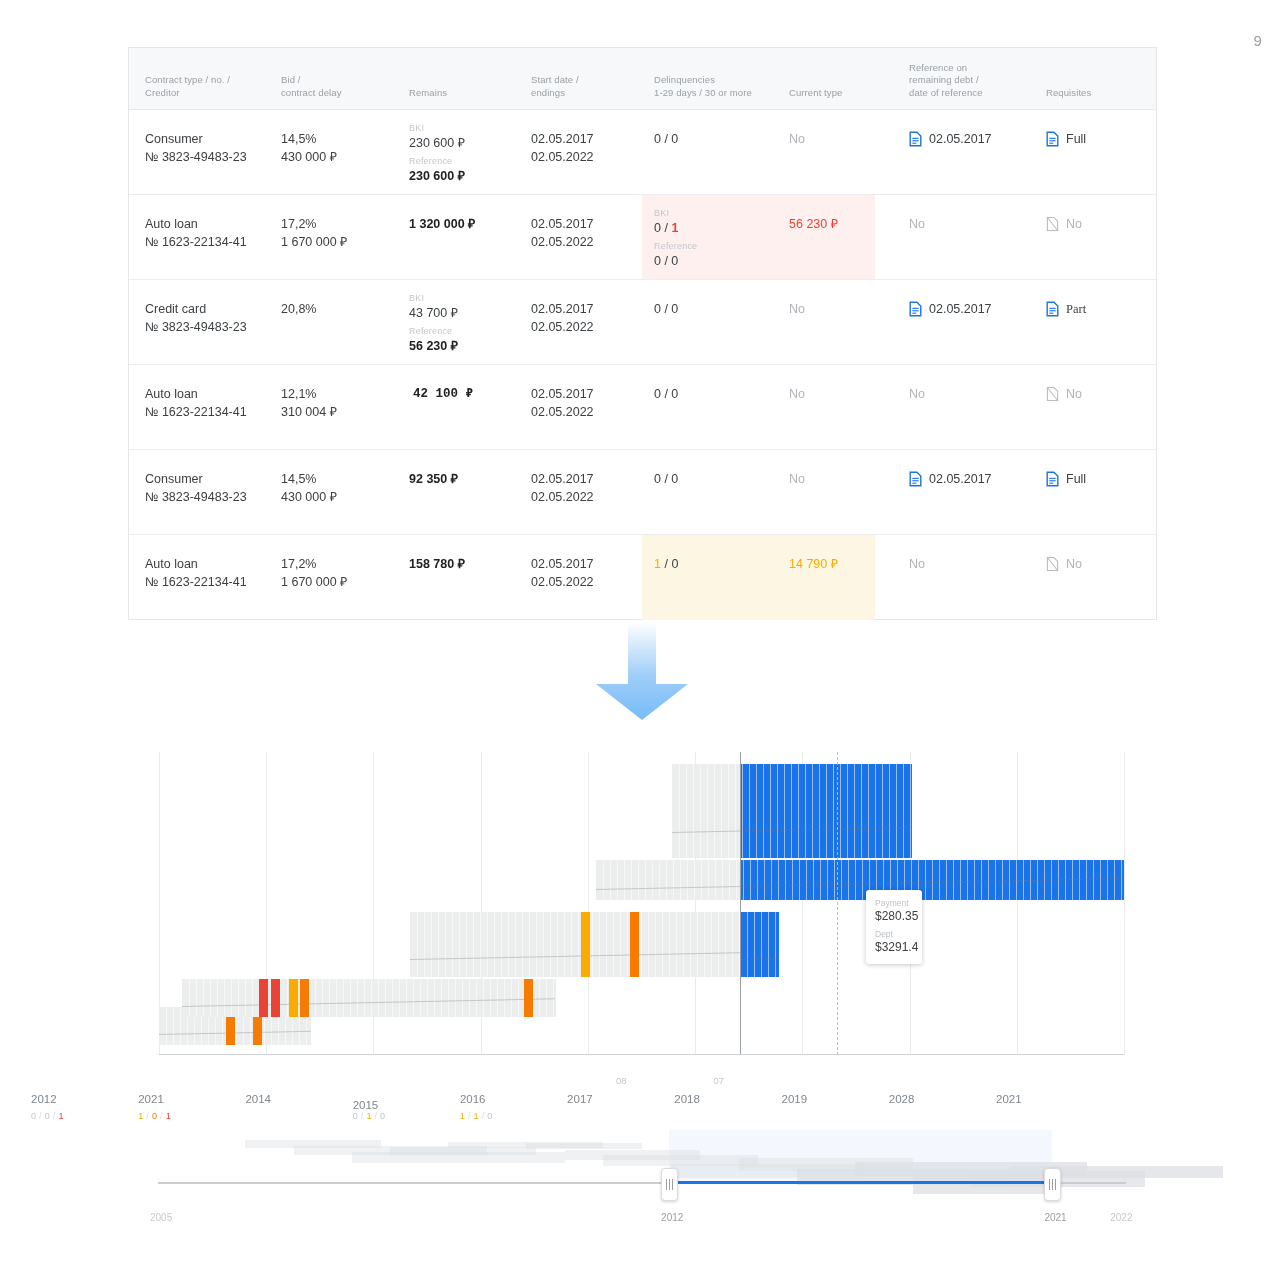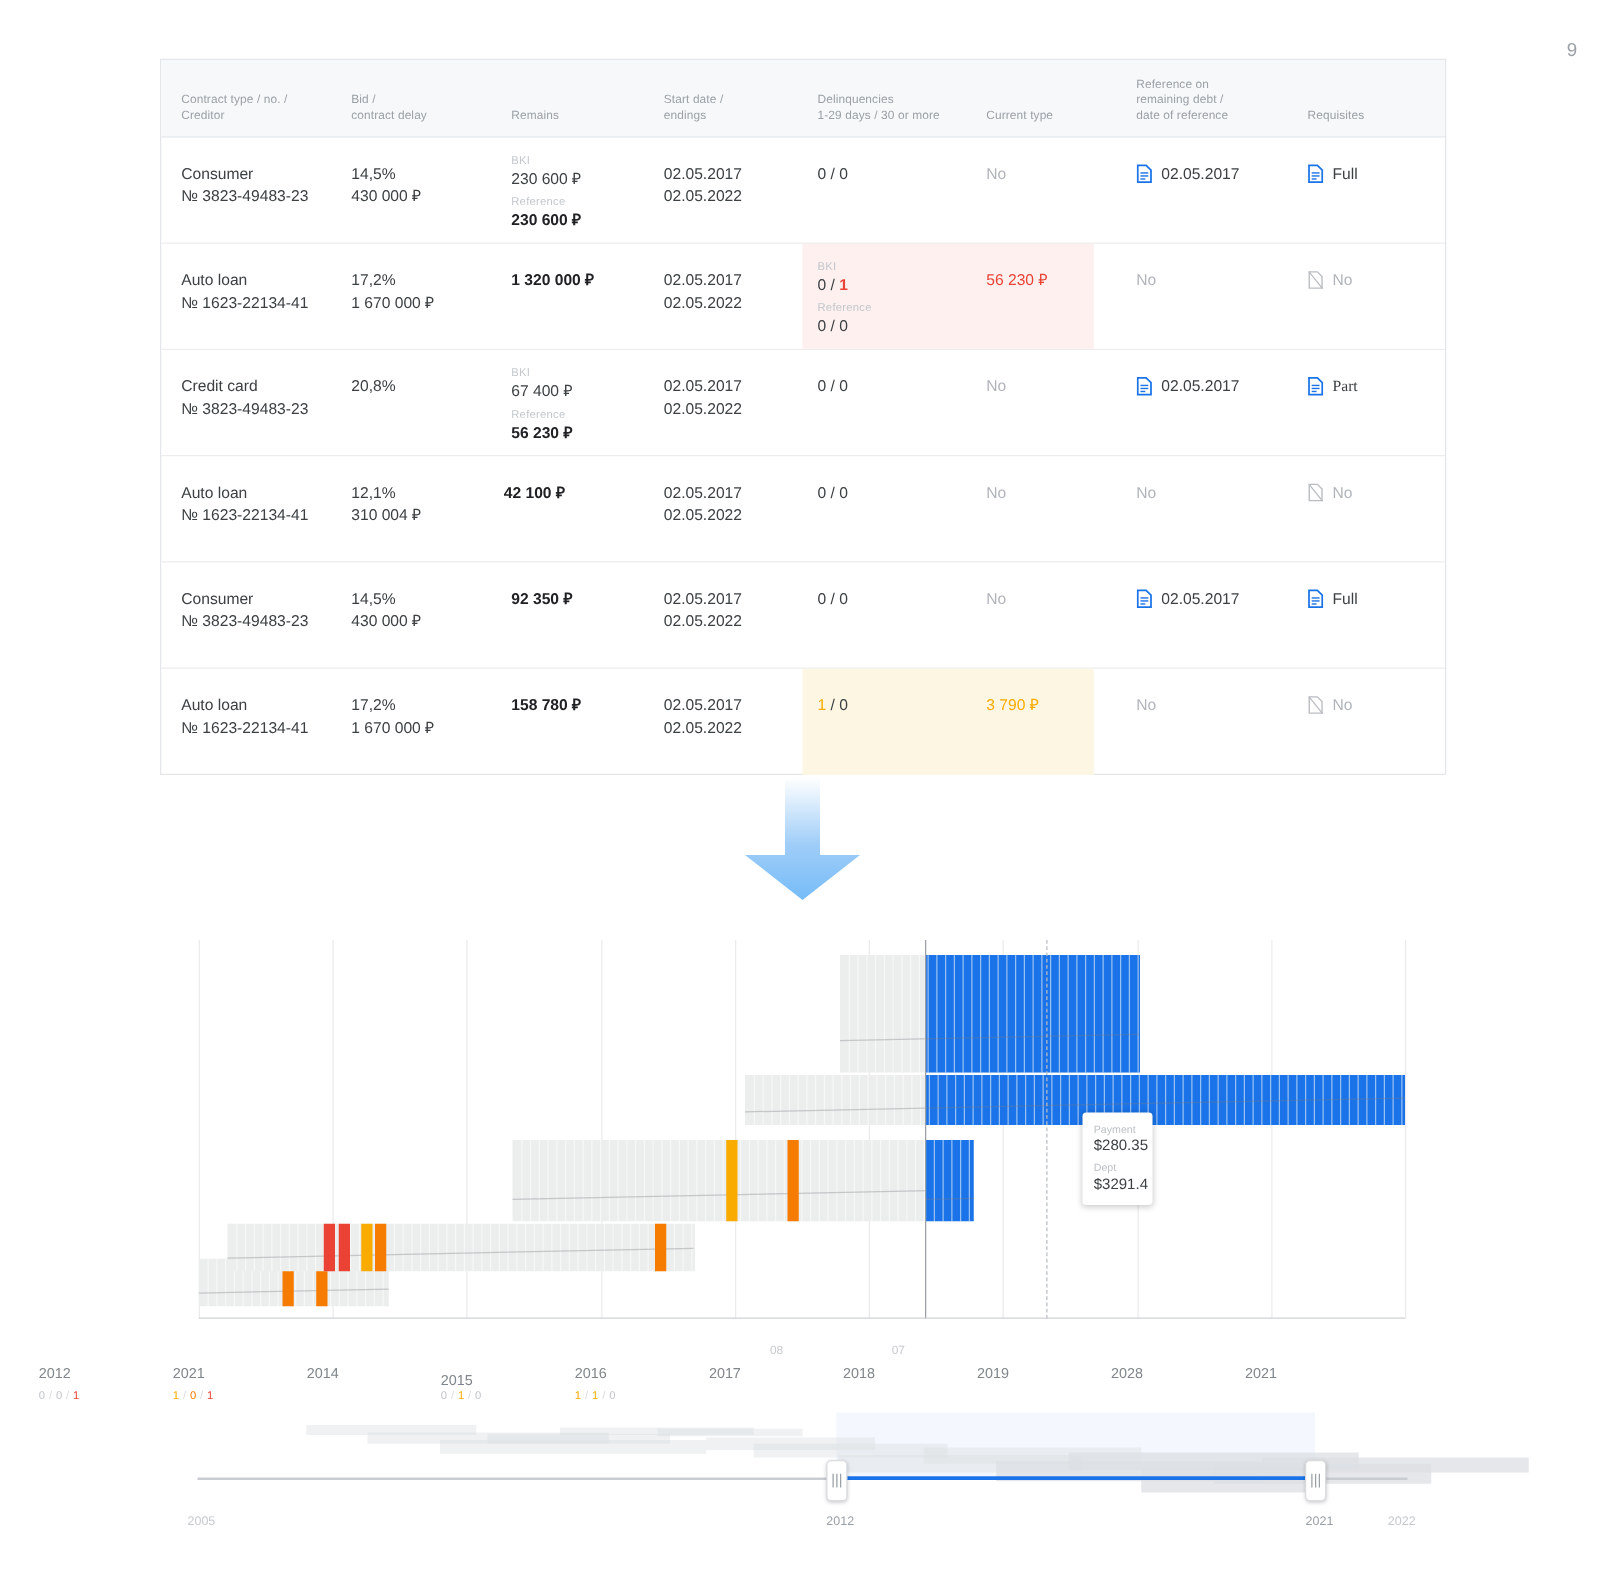--- a/index.html
+++ b/index.html
@@ -216,21 +216,21 @@
       <div class="row">
         <div class="cell" style="left: 16px;">
           <div class="c-main">Credit card</div>
           <div class="c-main">№ 3823-49483-23</div>
         </div>
         <div class="cell" style="left: 152px;">
           <div class="c-main">20,8%</div>
         </div>
         <div class="cell" style="left: 280px; top: 12px;">
           <div class="sub-lab">BKI</div>
-          <div class="c-main">67 400 ₽</div>
+          <div class="c-main">43 700 ₽</div>
           <div class="sub-lab" style="margin-top:3px">Reference</div>
           <div class="bold">56 230 ₽</div>
         </div>
         <div class="cell" style="left: 402px;">
           <div class="c-main">02.05.2017</div>
           <div class="c-main">02.05.2022</div>
         </div>
         <div class="cell" style="left: 525px;">
           <div class="c-main">0 / 0</div>
         </div>
@@ -262,21 +262,21 @@
       </div>
       <div class="row">
         <div class="cell" style="left: 16px;">
           <div class="c-main">Auto loan</div>
           <div class="c-main">№ 1623-22134-41</div>
         </div>
         <div class="cell" style="left: 152px;">
           <div class="c-main">12,1%</div>
           <div class="c-main">310 004 ₽</div>
         </div>
-        <div class="cell" style="left: 274px;">
+        <div class="cell" style="left: 284px; font-family: Liberation Mono, monospace;">
           <div class="bold">42 100 ₽</div>
         </div>
         <div class="cell" style="left: 402px;">
           <div class="c-main">02.05.2017</div>
           <div class="c-main">02.05.2022</div>
         </div>
         <div class="cell" style="left: 525px;">
           <div class="c-main">0 / 0</div>
         </div>
         <div class="cell" style="left: 660px;">
@@ -354,21 +354,21 @@
           <div class="bold">158 780 ₽</div>
         </div>
         <div class="cell" style="left: 402px;">
           <div class="c-main">02.05.2017</div>
           <div class="c-main">02.05.2022</div>
         </div>
         <div class="cell" style="left: 525px;">
           <div><span class="amber-txt">1</span> <span class="c-main">/ 0</span></div>
         </div>
         <div class="cell" style="left: 660px;">
-          <div class="amber-txt">3 790 ₽</div>
+          <div class="amber-txt">14 790 ₽</div>
         </div>
         <div class="cell" style="left: 780px;">
           <div class="c-muted">No</div>
         </div>
         <div class="cell" style="left: 917px;">
           <div class="doc-row">
             <svg class="docicon" viewBox="0 0 14 17">
               <path d="M1.5,1.5 h7 l4,4 v10 h-11 z" fill="none" stroke="#b9bdc2" stroke-width="1.2"></path>
               <line x1="1.2" y1="1.2" x2="13" y2="16" stroke="#b9bdc2" stroke-width="1.1"></line>
             </svg>

